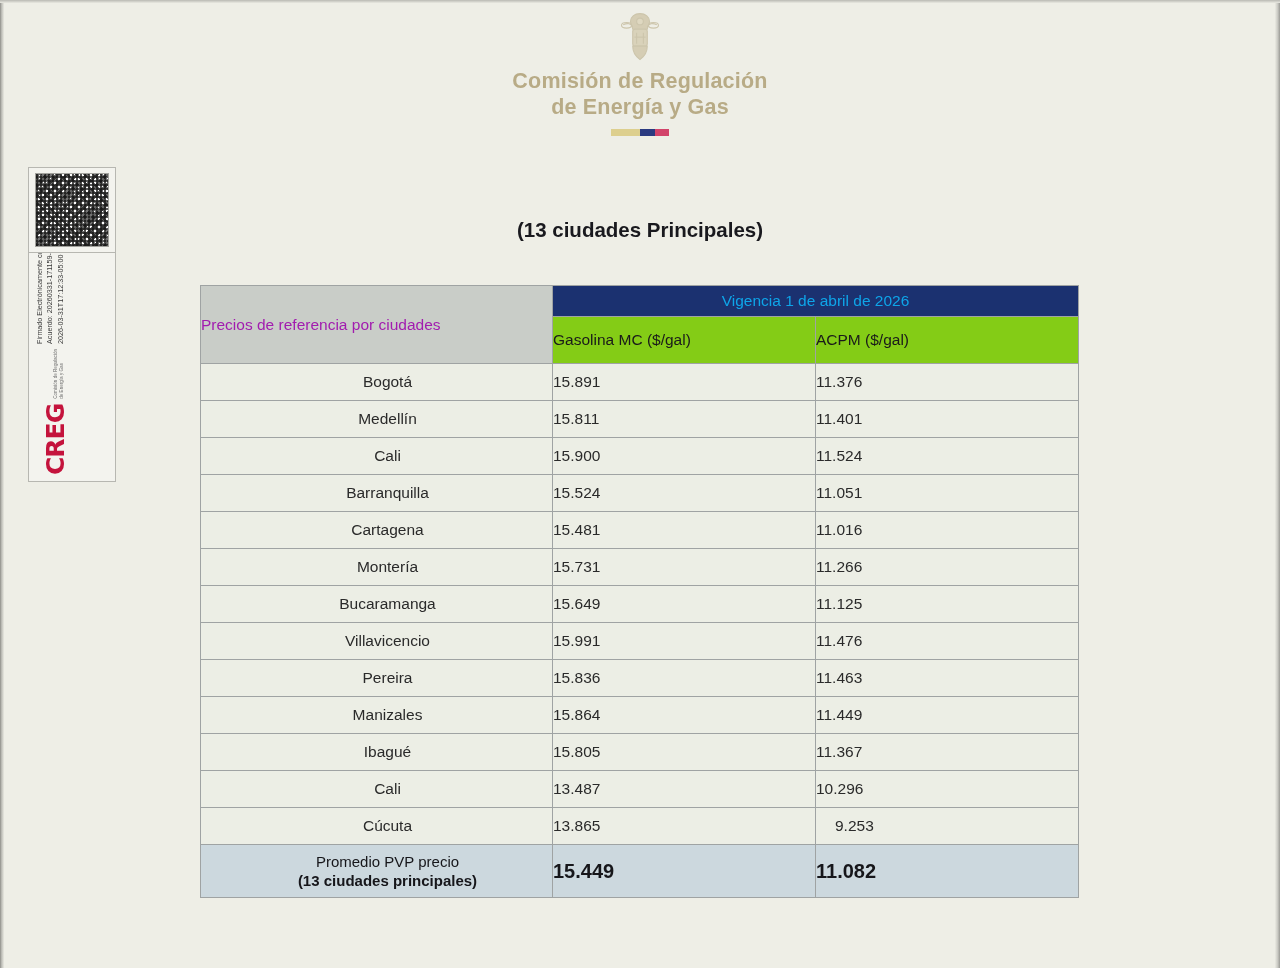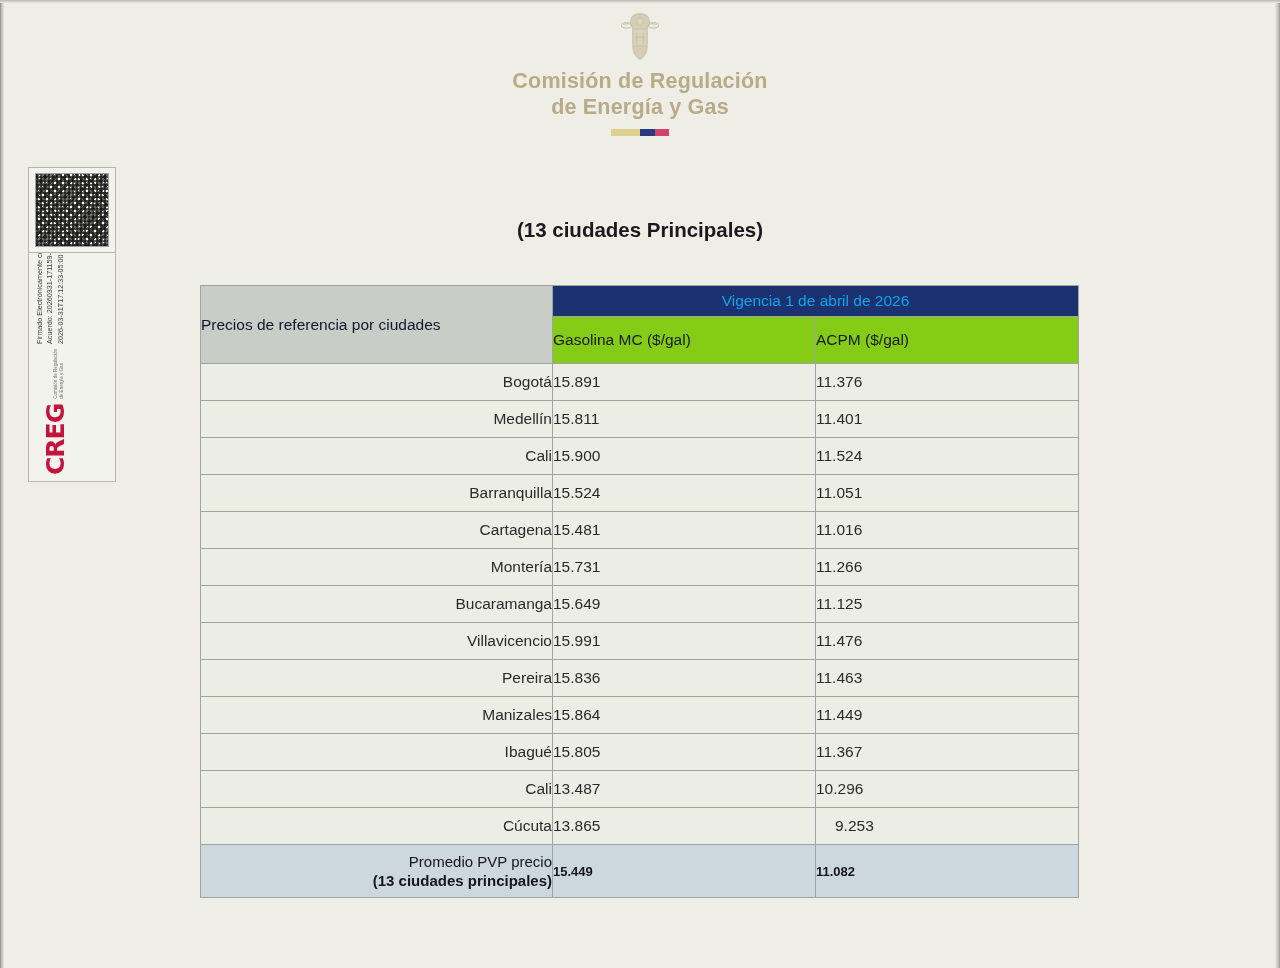--- a/index.html
+++ b/index.html
@@ -182,21 +182,21 @@
   .price-table td, .price-table th {
     border: 1px solid #9fa3a3;
     padding: 0;
     vertical-align: middle;
     font-weight: 400;
   }
 
   .th-city {
     background: #c9cdc8;
     font-size: 15.5px;
-    color: #0f172a;
+    color: #a21caf;
     text-align: left;
     padding: 0 0 0 11px;
     height: 76px;
   }
   .th-vigencia {
     background: #1b3170;
     color: #0ea5e9;
     font-size: 15.5px;
     text-align: center;
     height: 30px;
@@ -210,37 +210,37 @@
     padding: 0 0 0 12px;
     height: 46px;
   }
 
   .price-table tbody td {
     height: 36px;
     font-size: 15.5px;
     color: #2a2a2a;
     background: #eceee5;
   }
-  td.cell-city { padding-left: 22px; text-align: right; }
+  td.cell-city { padding-left: 22px; text-align: center; }
   td.cell-num  { text-align: left; }
   td.cell-num.pad-extra { padding-left: 19px; }
 
   tr.total-row td {
     background: #ccd8de;
     height: 52px;
     color: #16161a;
   }
   tr.total-row td.cell-city {
     font-size: 15px;
     line-height: 1.28;
   }
   tr.total-row td.cell-city .l2 { font-weight: 700; display: block; }
   tr.total-row td.cell-num {
     font-weight: 700;
-    font-size: 13px;
+    font-size: 20px;
   }
 </style>
 </head>
 <body>
 
 <div class="page-edge-left"></div>
 <div class="page-edge-right"></div>
 <div class="page-edge-top"></div>
 
 <div class="masthead">

